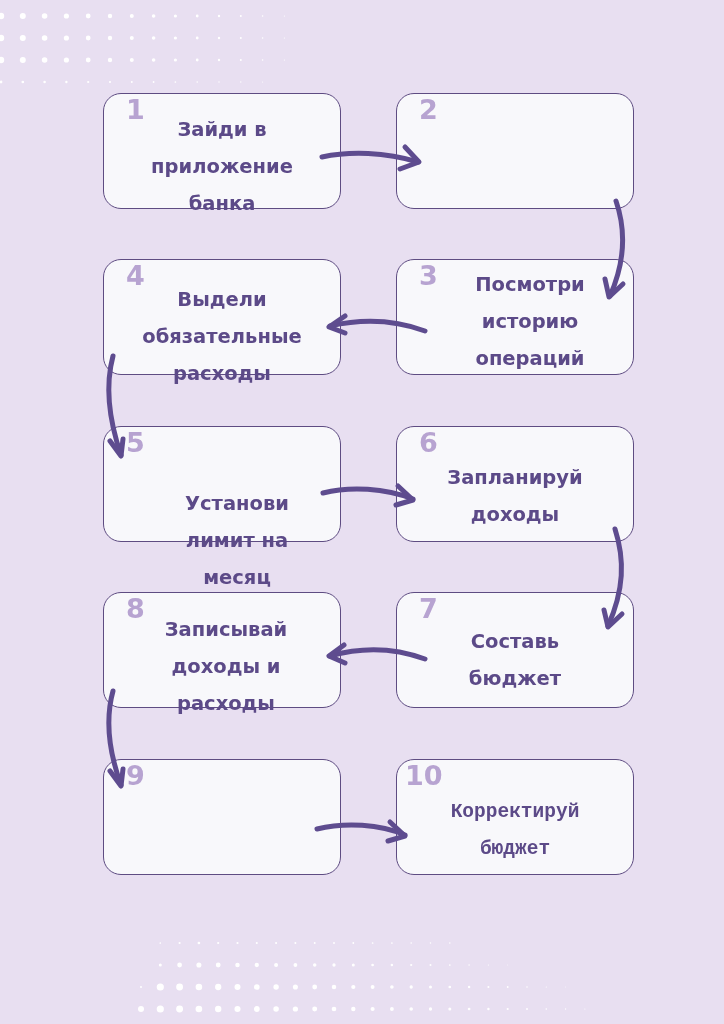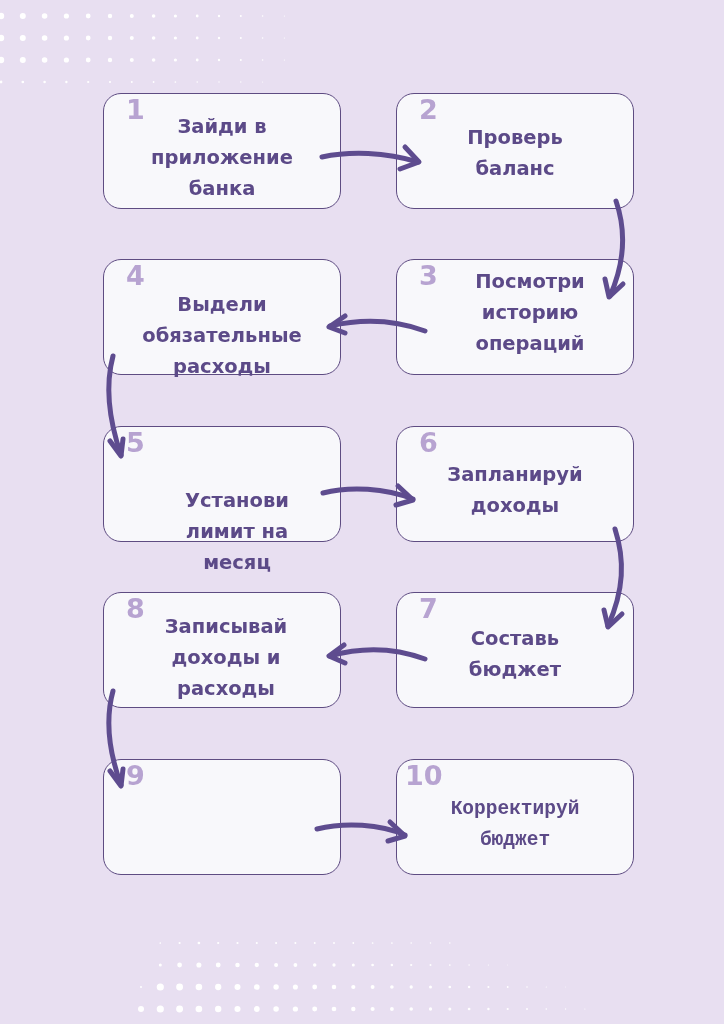--- a/index.html
+++ b/index.html
@@ -18,21 +18,21 @@
   }
   .num {
     position: absolute; left: 22px; top: 0px;
     font-family: "DejaVu Sans", sans-serif;
     font-weight: bold; font-size: 27px;
     color: #b7a3d1;
   }
   .label {
     position: absolute; left: 10px; right: 10px;
     text-align: center;
-    font-weight: bold; font-size: 19.5px; line-height: 31px;
+    font-weight: bold; font-size: 19.5px; line-height: 37px;
     color: #5c4a88;
     white-space: pre-line;
   }
   svg.arrows { position: absolute; left: 0; top: 0; pointer-events: none; }
 </style>
 </head>
 <body>
 
 <svg class="dots" width="724" height="1024" id="dots-svg">
     <circle cx="1" cy="16" r="3.2" fill="#ffffff"></circle>
@@ -175,27 +175,25 @@
   </svg>
 
 <div class="card" style="left:103px;top:93px;">
   <span class="num">1</span>
   <div class="label" style="top:17px;">Зайди в
 приложение
 банка</div>
 </div>
 <div class="card" style="left:396px;top:93px;">
   <span class="num">2</span>
-  <div class="label" style="top:28px;">Проверь
-баланс</div>
 </div>
 
 <div class="card" style="left:103px;top:259px;">
   <span class="num">4</span>
-  <div class="label" style="top:29px;">Выдели
+  <div class="label" style="top:21px;">Выдели
 обязательные
 расходы</div>
 </div>
 <div class="card" style="left:396px;top:259px;">
   <span class="num">3</span>
   <div class="label" style="top:6px;left:40px;">Посмотри
 историю
 операций</div>
 </div>
 

